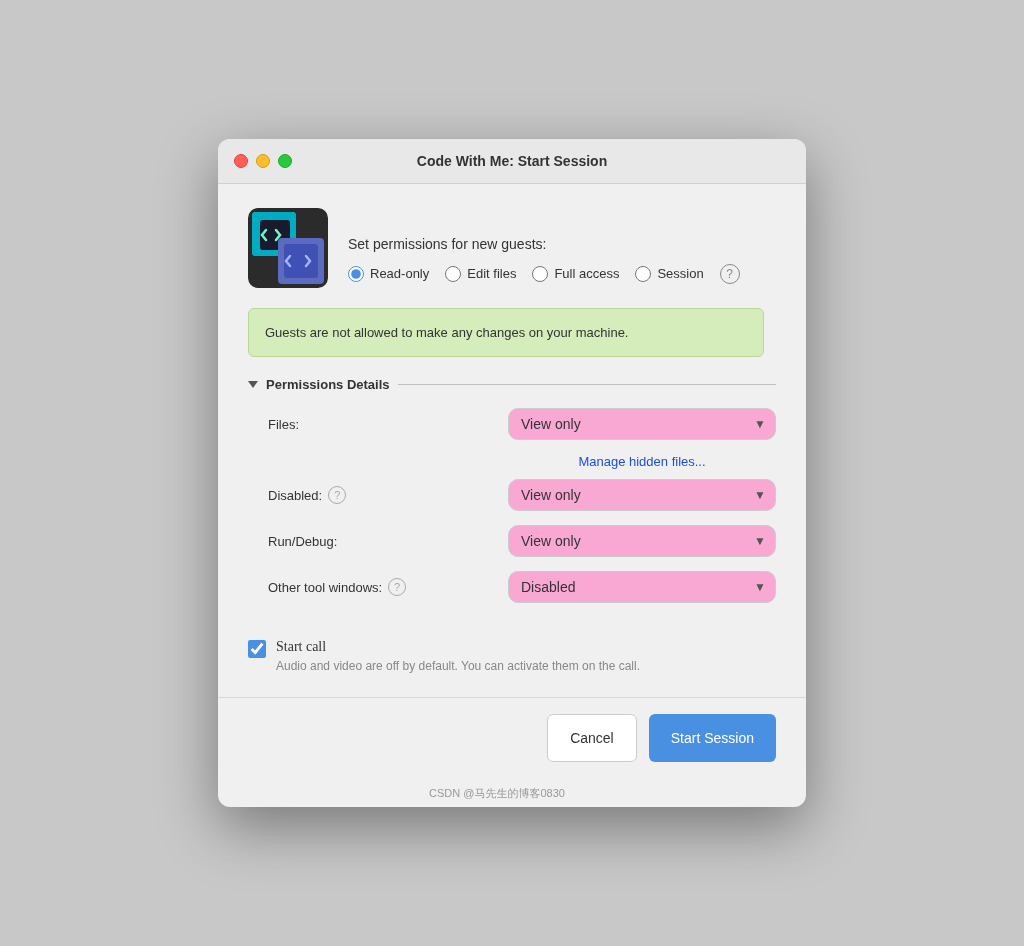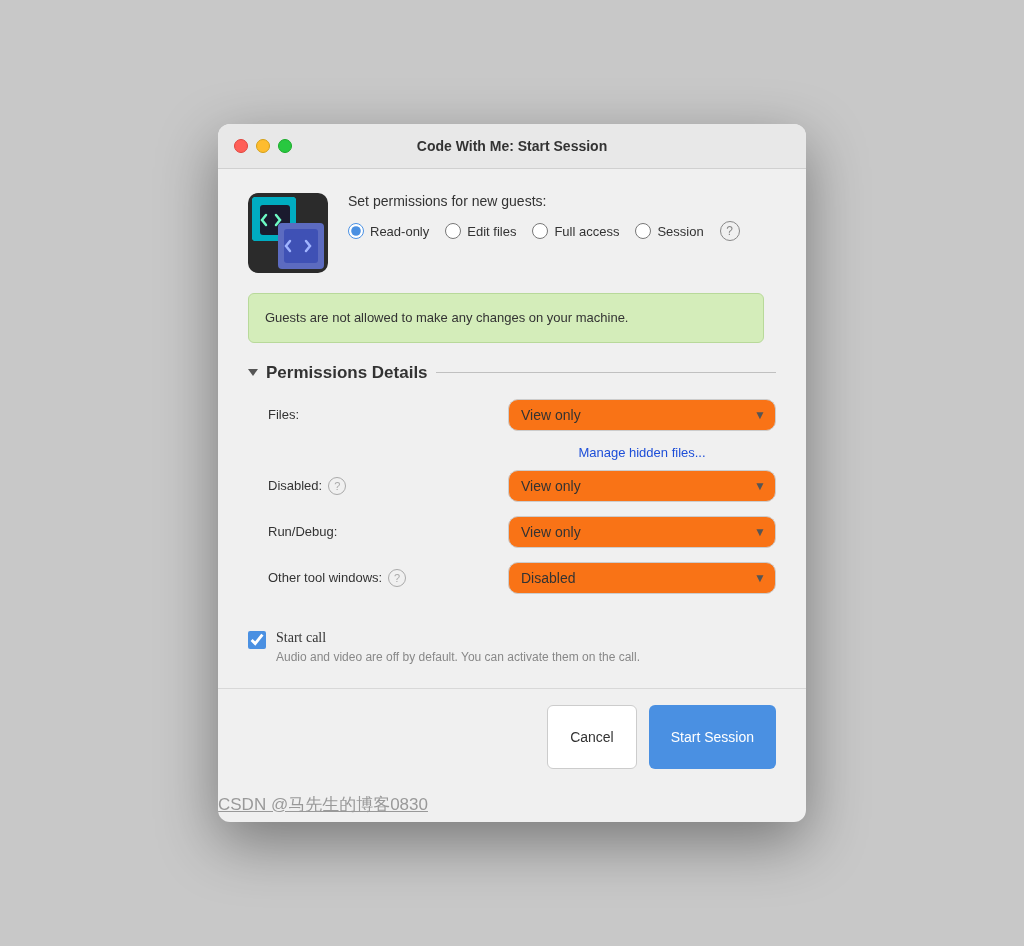--- a/index.html
+++ b/index.html
@@ -77,20 +77,21 @@
       overflow: hidden;
     }
 
     .app-icon svg {
       width: 100%;
       height: 100%;
     }
 
     .permissions-section {
       flex: 1;
+      margin-top: 28px;
     }
 
     .permissions-label {
       font-size: 14px;
       color: #333;
       margin-bottom: 12px;
       font-weight: 400;
     }
 
     .radio-group {
@@ -155,21 +156,21 @@
       width: 0;
       height: 0;
       border-left: 5px solid transparent;
       border-right: 5px solid transparent;
       border-top: 7px solid #555;
       cursor: pointer;
       flex-shrink: 0;
     }
 
     .section-title {
-      font-size: 17px;
+      font-size: 13px;
       font-weight: 600;
       color: #333;
       white-space: nowrap;
     }
 
     .divider-line {
       flex: 1;
       height: 1px;
       background: #c0c0c0;
     }
@@ -213,21 +214,21 @@
     .permission-select-wrap {
       flex: 1;
       position: relative;
     }
 
     .permission-select {
       width: 100%;
       padding: 7px 32px 7px 12px;
       font-size: 14px;
       color: #333;
-      background: #f97316;
+      background: #f9a8d4;
       border: 1px solid #ccc;
       border-radius: 10px;
       appearance: none;
       -webkit-appearance: none;
       cursor: pointer;
       outline: none;
     }
 
     .select-arrow {
       position: absolute;
@@ -298,36 +299,35 @@
       font-size: 14px;
       background: #fff;
       border: 1px solid #ccc;
       border-radius: 6px;
       cursor: pointer;
       color: #333;
       text-align: right;
     }
 
     .btn-start {
-      padding: 24px 22px;
+      padding: 16px 22px;
       font-size: 14px;
       background: #4a90e2;
       border: none;
       border-radius: 6px;
       cursor: pointer;
       color: #fff;
       font-weight: 500;
     }
 
     .watermark {
-      text-align: left;
-      font-size: 17px;
+      text-align: center;
+      font-size: 11px;
       color: #999;
       padding: 4px 30px 6px 0;
-      text-decoration: underline;
     }
   </style>
 </head>
 <body>
 
 <div class="dialog">
 
   <div class="title-bar">
     <div class="traffic-lights">
       <div class="traffic-light close"></div>

